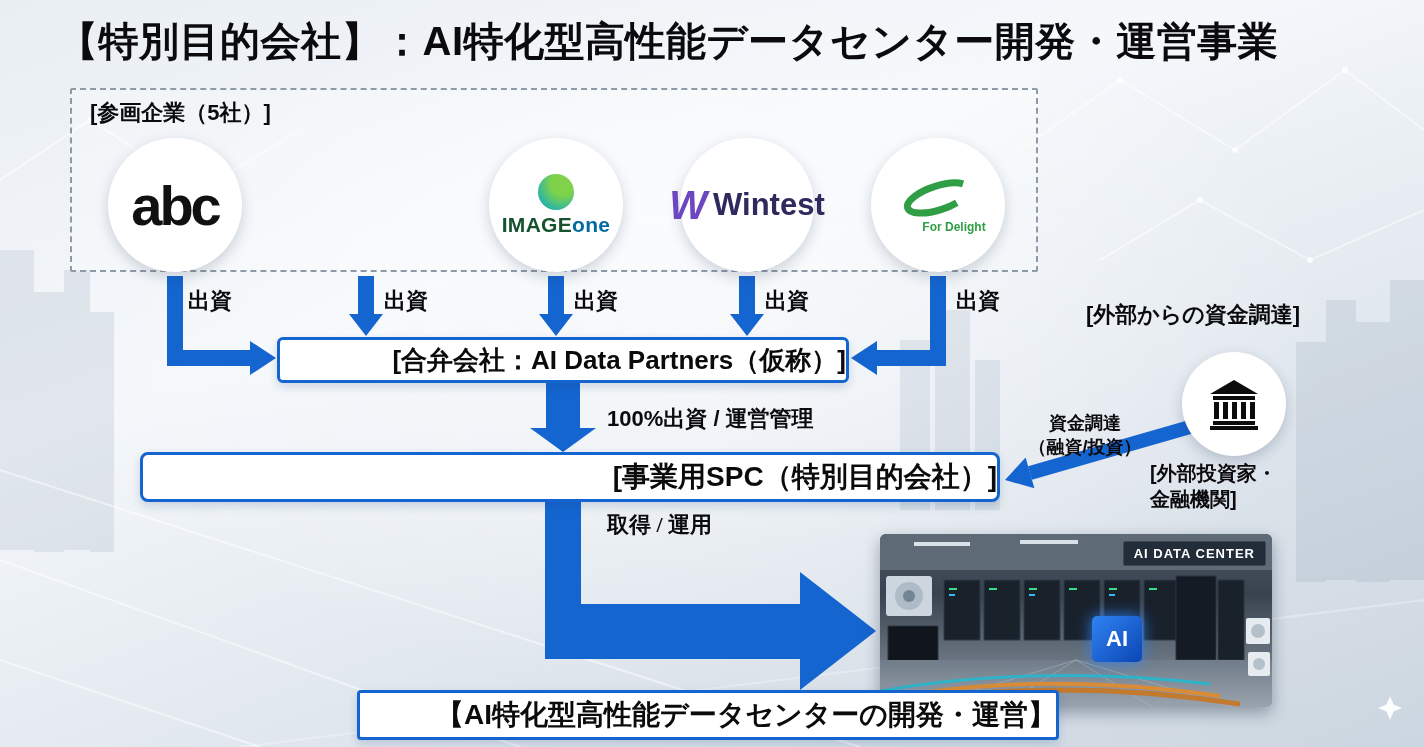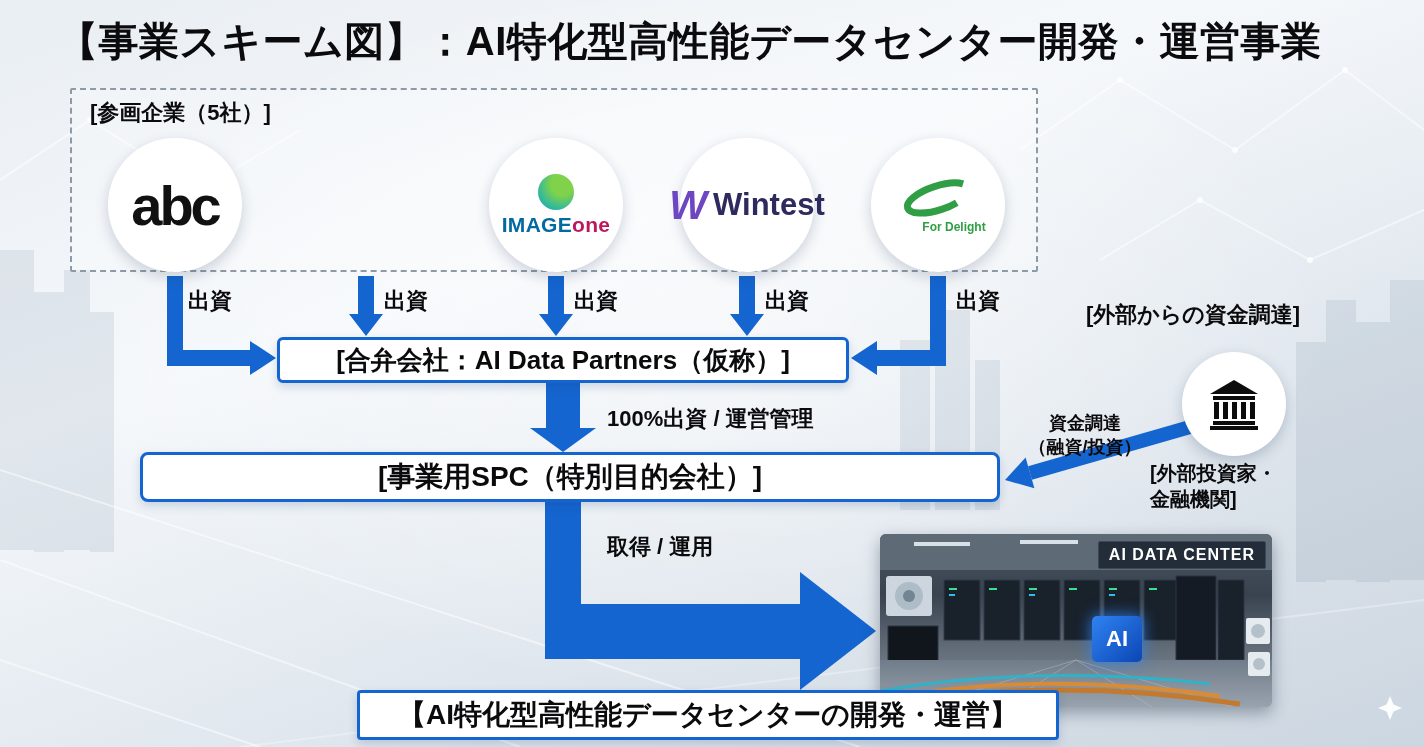--- a/index.html
+++ b/index.html
@@ -30,58 +30,58 @@
     display:flex; flex-direction:column; align-items:center; justify-content:center;
   }
   .c1{ left:108px; } .c2{ left:299px; } .c3{ left:489px; } .c4{ left:680px; } .c5{ left:871px; }
   .abc-text{ font-size:56px; font-weight:900; letter-spacing:-3px; color:#111; }
   .reyuu-text{ margin-top:4px; font-size:21px; font-weight:800; color:#12a7a5; letter-spacing:.5px; }
   .imageone-ball{
     width:36px; height:36px; border-radius:50%; margin-bottom:3px;
     background:radial-gradient(circle at 68% 28%, #7fd24a 0 32%, #2fb7a0 72%, #1f9a8e 100%);
   }
   .imageone-text{ font-size:21px; letter-spacing:.3px; }
-  .imageone-text .gray{ color:#0369a1; font-weight:700; }
-  .imageone-text .green{ color:#be185d; font-weight:800;margin-top:40px; }
+  .imageone-text .gray{ color:#14532d; font-weight:700; }
+  .imageone-text .green{ color:#0369a1; font-weight:800;margin-top:40px; }
   .wintest-row{ display:flex; align-items:center; gap:6px; }
   .wintest-w{ font-size:40px; font-weight:900; font-style:italic; color:#6d46c1; }
   .wintest-text{ font-size:31px; font-weight:800; color:#2f2a5e; }
   .fd-text{ font-size:12px; font-weight:700; color:#2f9e45; margin-top:-4px; margin-left:32px; }
   .lbl{ position:absolute; font-weight:800; white-space:nowrap; }
   .invest{ font-size:22px; }
   .i1{ left:188px; top:286px; } .i2{ left:384px; top:286px; } .i3{ left:574px; top:286px; }
   .i4{ left:765px; top:286px; } .i5{ left:956px; top:286px; }
   svg.arrows{ position:absolute; inset:0; pointer-events:none; }
   .wbox{
     position:absolute; background:#fff; border:3px solid var(--blue);
-    display:flex; align-items:center; justify-content:center; font-weight:800;
+    display:flex; align-items:center; justify-content:flex-end; font-weight:800;
     box-shadow:0 4px 10px rgba(20,60,120,.18); white-space:nowrap;
   }
   .jv-box{ left:277px; top:337px; width:572px; height:46px; font-size:26px; border-radius:6px; }
   .spc-box{ left:140px; top:452px; width:860px; height:50px; font-size:28px; border-radius:8px; }
   .bottom-box{ left:357px; top:690px; width:702px; height:50px; font-size:28px; border-radius:4px; }
   .jv2spc{ left:607px; top:404px; font-size:22px; }
-  .acquire{ left:607px; top:532px; font-size:22px; }
+  .acquire{ left:607px; top:510px; font-size:22px;font-family:Liberation Serif, serif; }
   .ext-title{ left:1086px; top:300px; font-size:22px; }
   .funding-label{ position:absolute; left:1026px; top:411px; width:118px; text-align:center;
     font-size:18px; font-weight:800; line-height:1.35; }
   .ext-entity{ position:absolute; left:1150px; top:460px; width:176px; text-align:left;
     font-size:20px; font-weight:800; line-height:1.3; }
   .bank-circle{
     position:absolute; left:1182px; top:352px; width:104px; height:104px; border-radius:50%;
     background:#fff; box-shadow:0 5px 14px rgba(25,50,85,.22);
     display:flex; align-items:center; justify-content:center;
   }
   .dc{
     position:absolute; left:880px; top:534px; width:392px; height:173px;
     border-radius:6px; overflow:hidden; box-shadow:0 6px 16px rgba(10,25,45,.35);
   }
   .dc-sign{
     position:absolute; right:6px; top:7px; background:#232d3a; border:1px solid #3d4756;
-    border-radius:2px; padding:4px 10px; color:#fff; font-size:16px; font-weight:800;
+    border-radius:2px; padding:4px 10px; color:#fff; font-size:13px; font-weight:800;
     letter-spacing:1px; white-space:nowrap;
   }
   .dc-ai{
     position:absolute; left:212px; top:82px; width:50px; height:46px; border-radius:5px;
     background:linear-gradient(135deg,#2f83f2,#0b46b4);
     box-shadow:0 0 16px rgba(47,131,242,.95);
     display:flex; align-items:center; justify-content:center;
     color:#fff; font-size:22px; font-weight:900;
   }
   .sparkle{ position:absolute; left:1378px; top:696px; }
@@ -118,21 +118,21 @@
       <circle cx="1120" cy="80" r="3"></circle>
         <circle cx="1235" cy="150" r="3"></circle>
         <circle cx="1345" cy="70" r="3"></circle>
       <circle cx="1200" cy="200" r="3"></circle>
         <circle cx="1310" cy="260" r="3"></circle>
       <circle cx="90" cy="120" r="3"></circle>
         <circle cx="200" cy="190" r="3"></circle>
     </g>
   </svg>
 
-  <h1 class="title">【事業スキーム図】：AI特化型高性能データセンター開発・運営事業</h1>
+  <h1 class="title">【特別目的会社】：AI特化型高性能データセンター開発・運営事業</h1>
 
   <div class="participants-box">
     <div class="participants-label">[参画企業（5社）]</div>
   </div>
 
   <svg class="arrows" width="1424" height="747">
     <g fill="#1565d0">
 
       <polygon points="167,276 183,276 183,350 250,350 250,341 276,358 250,375 250,366 167,366"></polygon>
 

